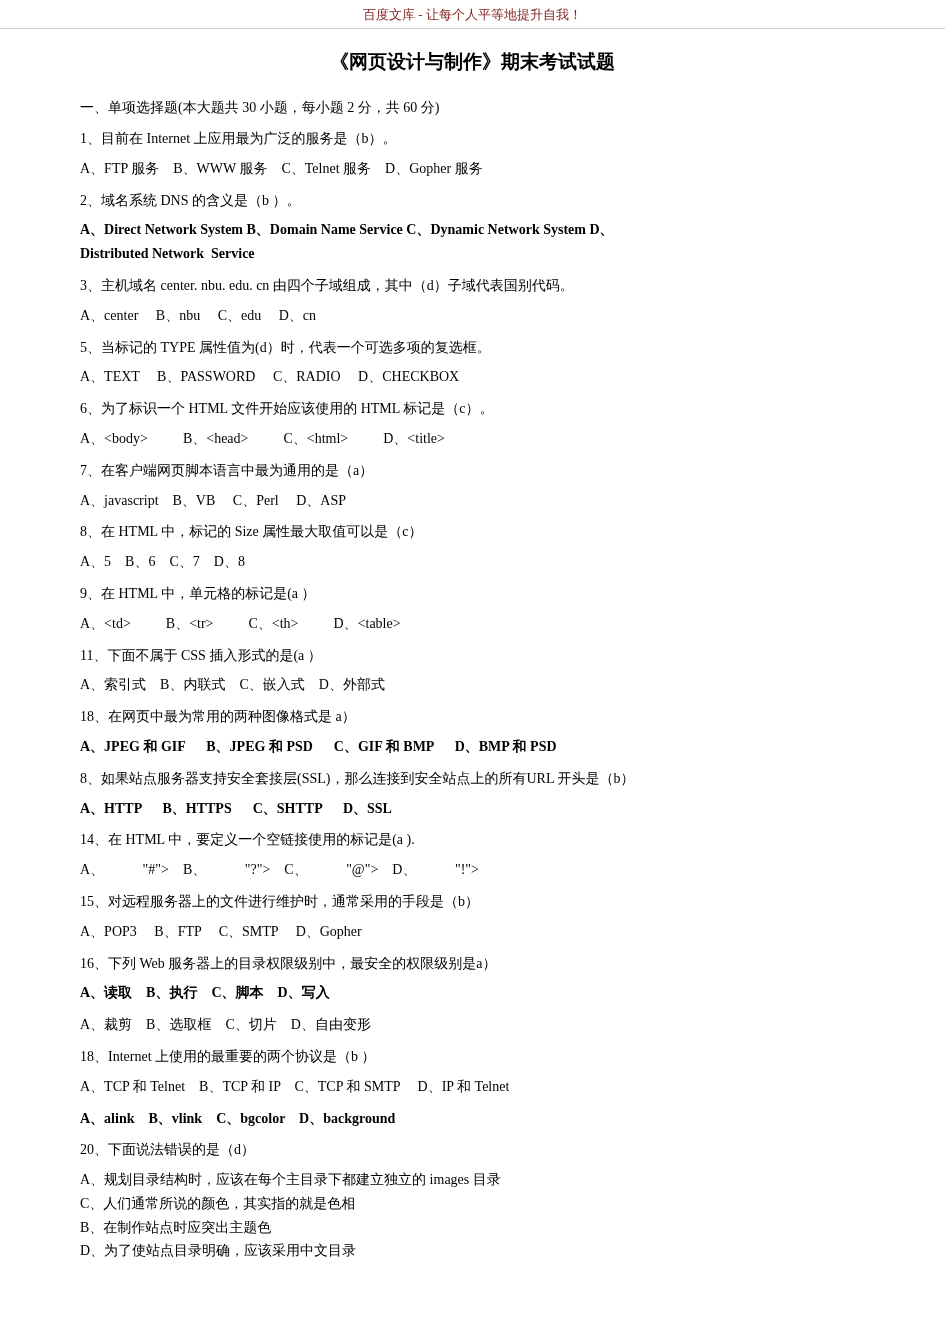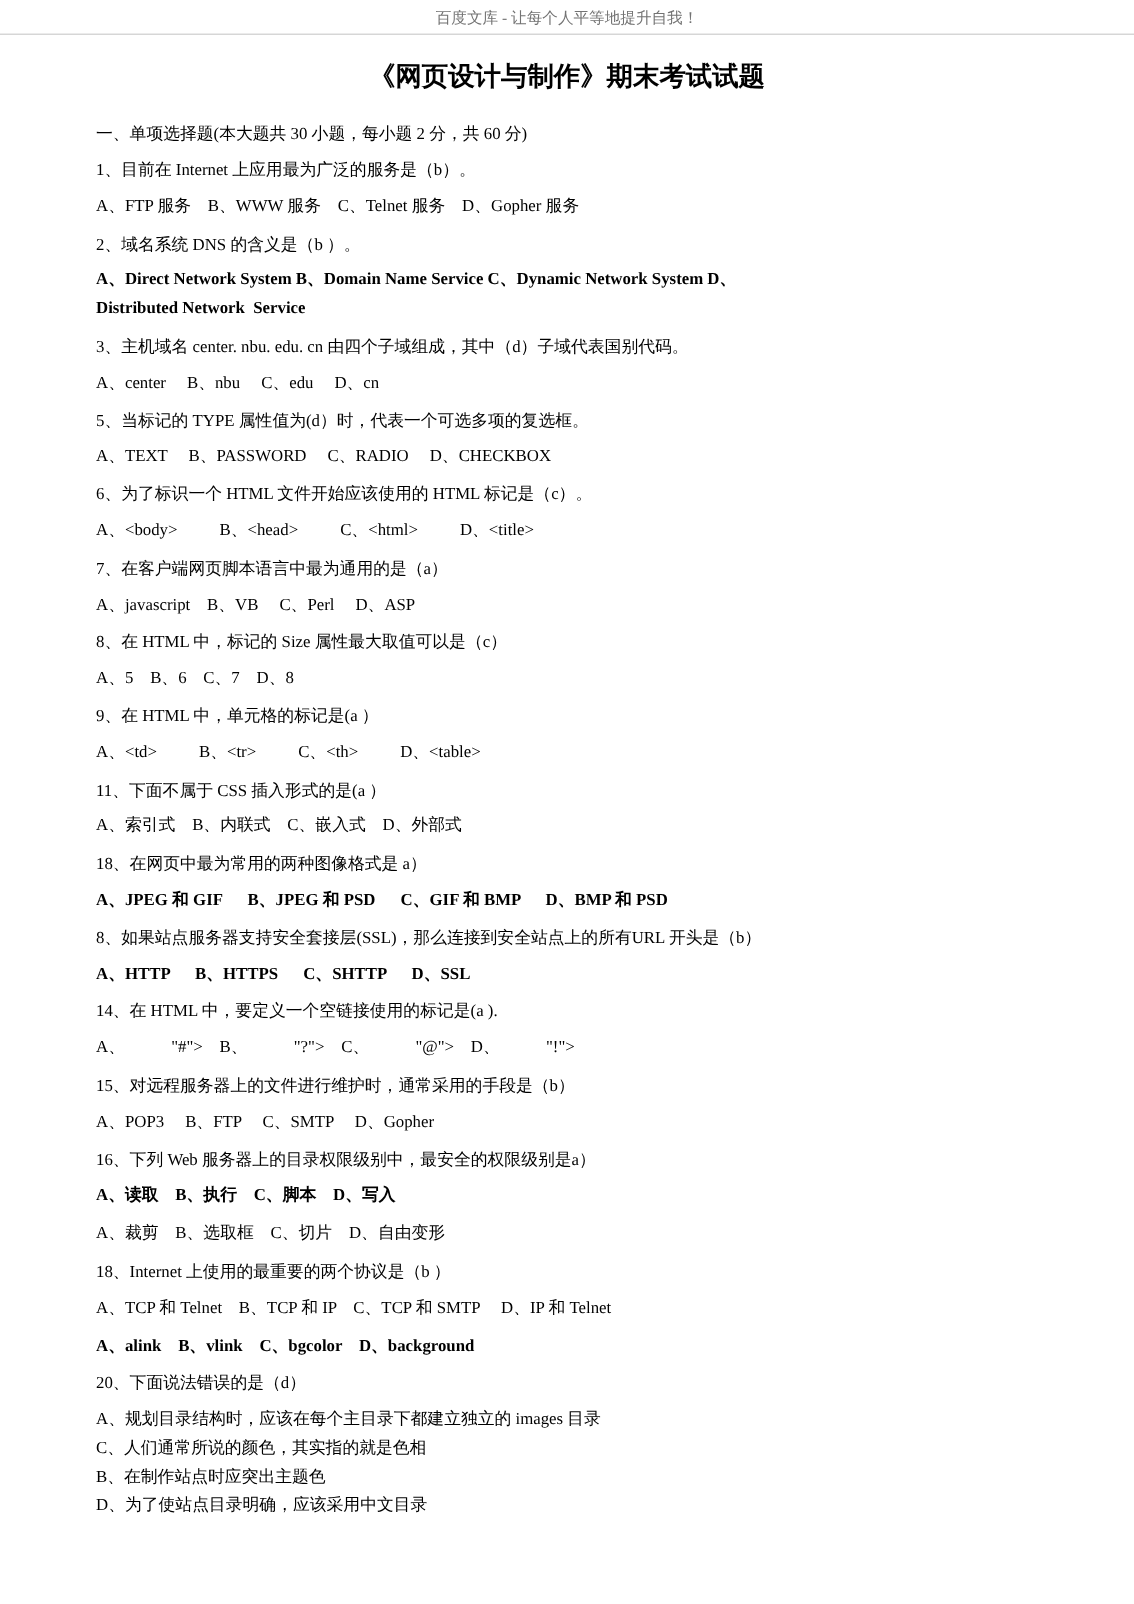--- a/index.html
+++ b/index.html
@@ -10,31 +10,31 @@
     body {
       background: #fff;
       font-family: "SimSun", "宋体", serif;
       font-size: 14px;
       color: #000;
       width: 945px;
       min-height: 1337px;
     }
     .top-banner {
       text-align: center;
-      color: #737373;
+      color: #7f1d1d;
       font-size: 13px;
       padding: 6px 0 4px 0;
       border-bottom: 1px solid #ccc;
     }
     .page-content {
       padding: 20px 80px 40px 80px;
     }
     .page-title {
       text-align: center;
-      font-size: 22px;
+      font-size: 19px;
       font-weight: bold;
       margin-bottom: 24px;
       font-family: "SimHei", "黑体", sans-serif;
     }
     .section-header {
       font-size: 14px;
       margin-bottom: 10px;
     }
     .question {
       margin-bottom: 6px;

